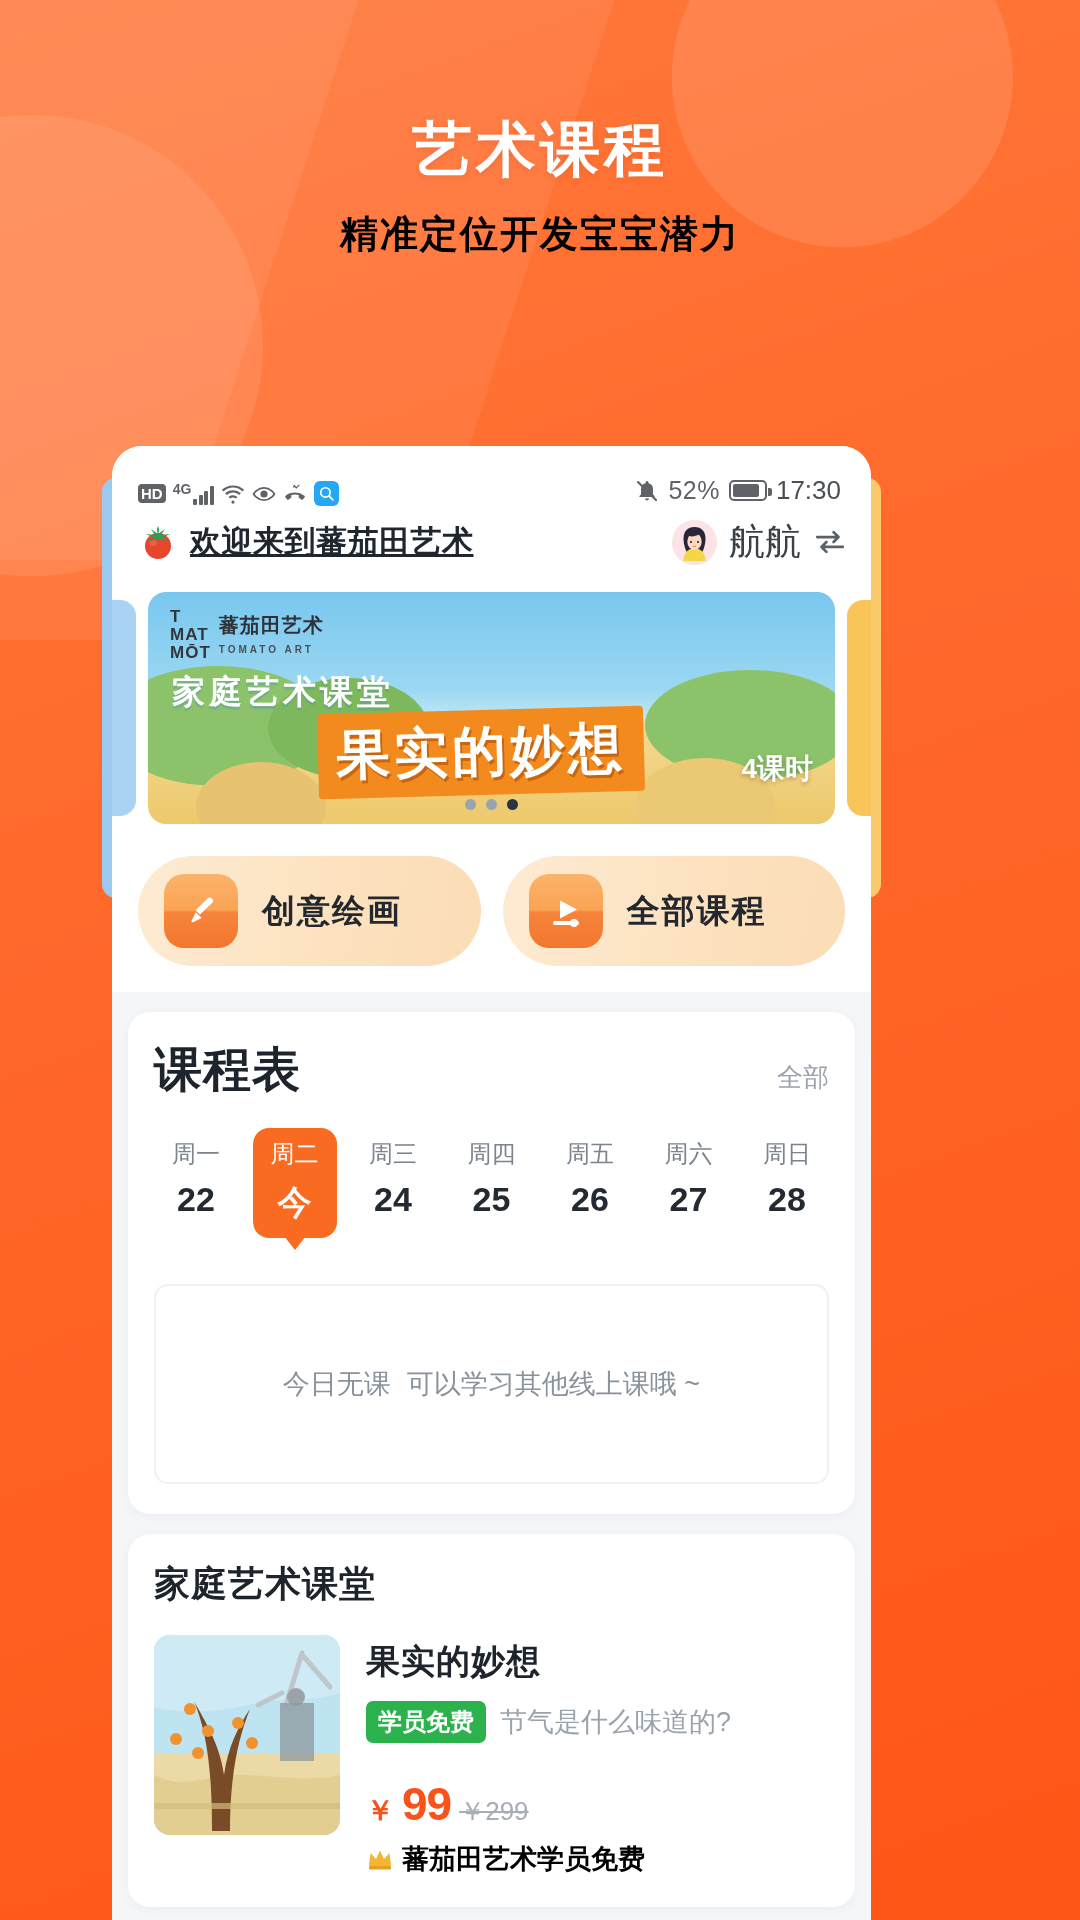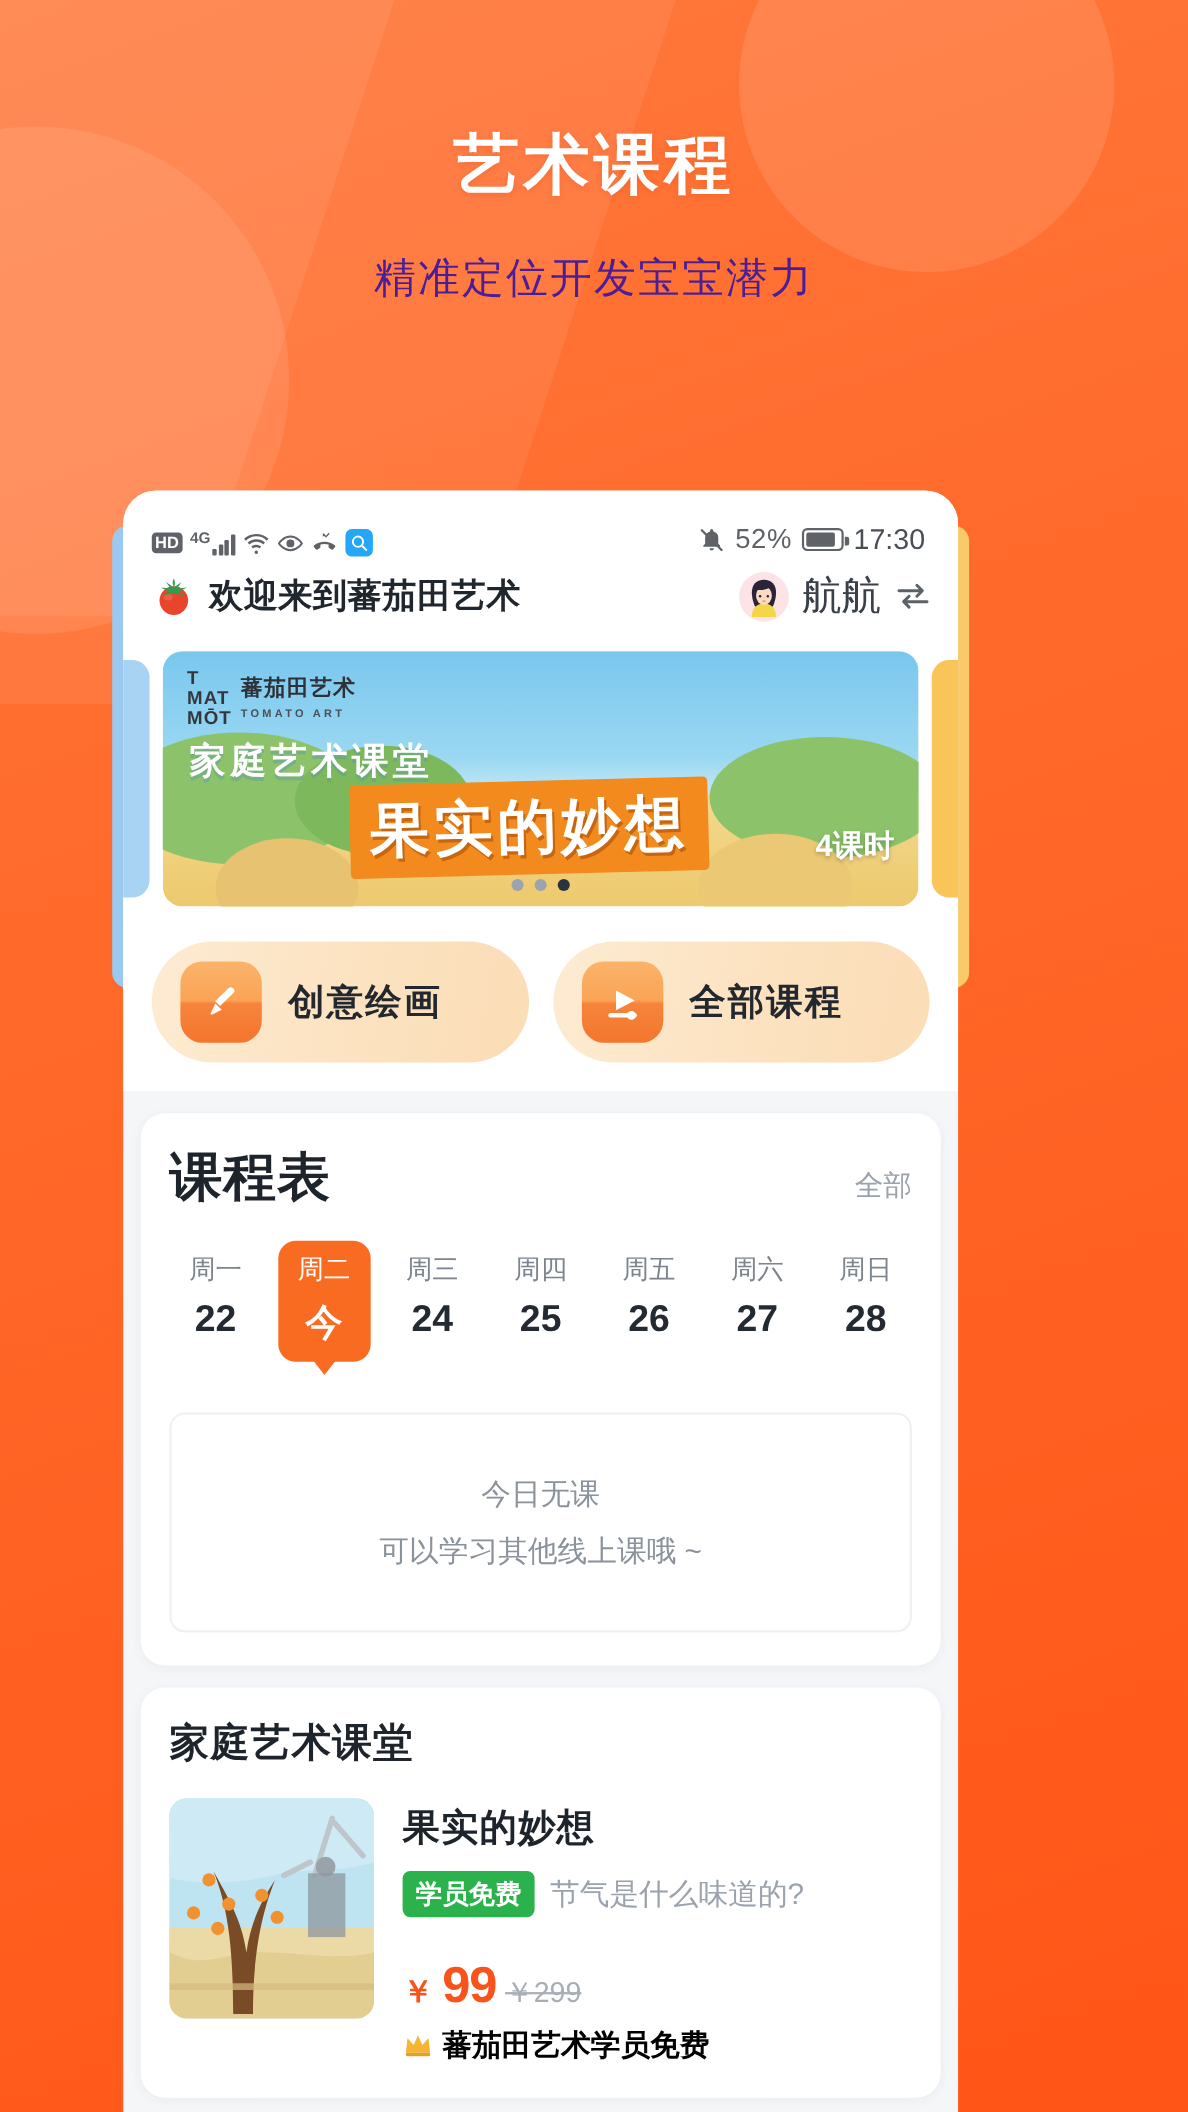--- a/index.html
+++ b/index.html
@@ -32,21 +32,21 @@
     transform: skewX(-18deg);
   }
 
   
   .promo-head{ position:absolute; left:0; right:0; top:110px; text-align:center; z-index:4;}
   .promo-title{
     color:#fff; font-size:60px; font-weight:700; letter-spacing:4px;
     text-shadow:0 2px 6px rgba(180,50,0,.18);
   }
   .promo-sub{
-    margin-top:36px; color:#4c1d95; font-size:38px; font-weight:400; letter-spacing:2px;
+    margin-top:18px; color:#000000; font-size:38px; font-weight:700; letter-spacing:2px;
   }
 
   
   .phone{
     position:absolute; left:104px; top:446px; width:775px; height:1480px;
     z-index:5;
   }
   .phone-side{
     position:absolute; top:32px; width:28px; height:420px; border-radius:14px;
   }
@@ -90,21 +90,21 @@
   .battery::after{content:"";position:absolute;right:-7px;top:6px;width:4px;height:8px;background:#5F6368;border-radius:0 2px 2px 0;}
   .battery i{display:block;height:100%;width:86%;background:#5F6368;border-radius:2px;}
   .clock{ font-size:26px; color:#4A4F55;}
 
   
   .appbar{
     background:#fff; height:72px; display:flex; align-items:center;
     padding:0 24px 0 26px; gap:12px;
   }
   .tomato{ width:40px;height:40px; flex:0 0 auto;}
-  .appbar-title{ font-size:31px; font-weight:700; color:#20262E; letter-spacing:.5px;}
+  .appbar-title{ font-size:31px; font-weight:700; color:#20262E; letter-spacing:.5px;text-decoration:underline;}
   .appbar-right{ margin-left:auto; display:flex; align-items:center; gap:12px;}
   .avatar{
     width:45px;height:45px;border-radius:50%;background:#FBE3E6;overflow:hidden;position:relative;flex:0 0 auto;
   }
   .uname{ font-size:36px; color:#3A4048;}
   .swap{ width:34px;height:34px;color:#5B6169;}
 
   
   .carousel{ position:relative; height:260px; background:#fff; }
   .cstrip{ position:absolute; inset:0; display:flex; align-items:center;}
@@ -175,21 +175,21 @@
   .day.active{ background:#F96B20;}
   .day.active .dw{ color:#fff;}
   .day.active .dn{ color:#fff;}
   .day.active::after{
     content:""; position:absolute; left:50%; bottom:-12px; transform:translateX(-50%);
     border-left:11px solid transparent; border-right:11px solid transparent;
     border-top:14px solid #F96B20;
   }
   .empty{
     margin-top:46px; height:200px; border:2px solid #EEF1F4; border-radius:14px;
-    display:flex; flex-direction:column; align-items:center; justify-content:center; gap:16px;
+    display:flex; align-items:center; justify-content:center; gap:16px;
   }
   .empty div{ font-size:27px; color:#8A929C;}
 
   
   .cl-title{ font-size:36px; font-weight:700; color:#1E242C; letter-spacing:1px;}
   .course{ display:flex; gap:26px; margin-top:26px;}
   .c-thumb{
     width:186px; height:200px; border-radius:16px; flex:0 0 auto; overflow:hidden; position:relative;
     background:linear-gradient(#A9DCF0 0%, #C8E8F3 40%, #E8D8A8 58%, #E0C88C 100%);
   }

